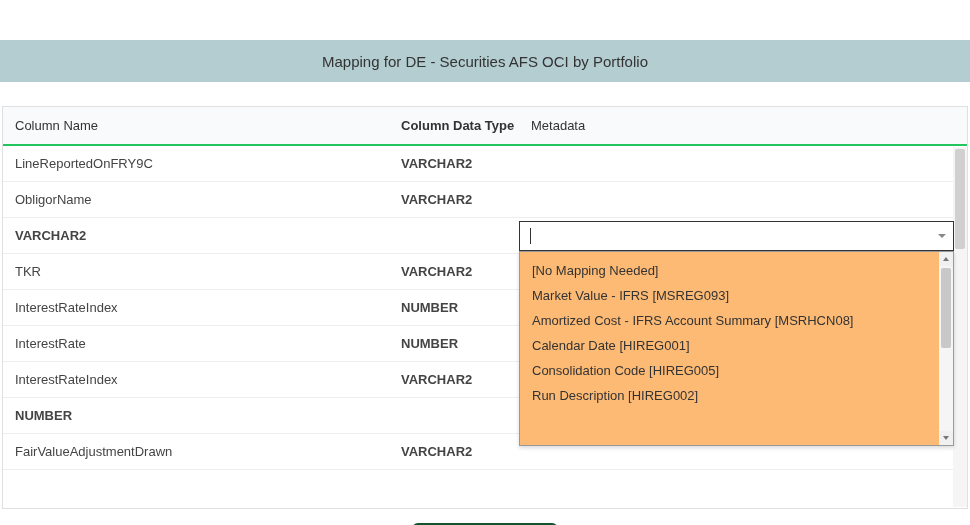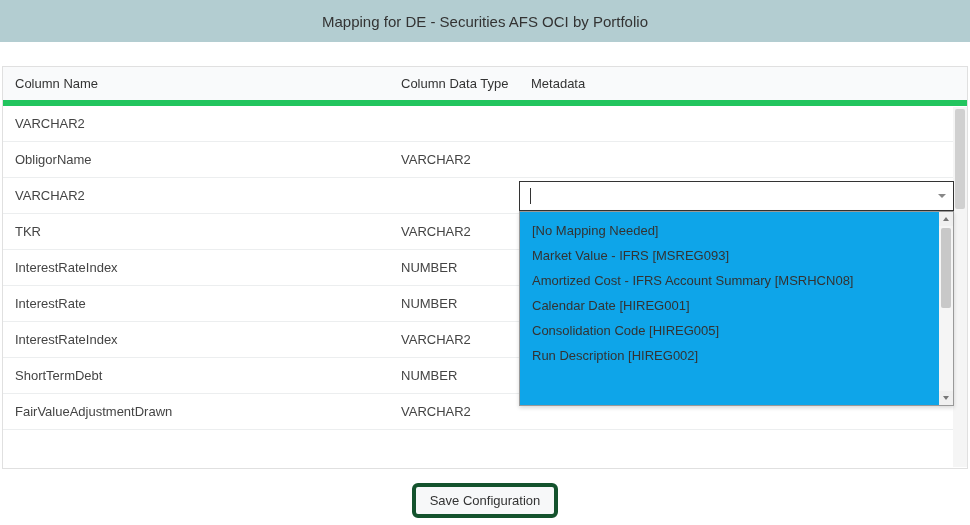--- a/index.html
+++ b/index.html
@@ -15,48 +15,49 @@
       width: 970px;
     }
     .title-bar {
       background: #b3cdd1;
       height: 42px;
       display: flex;
       align-items: center;
       justify-content: center;
       font-size: 15px;
       color: #333;
+      margin-top: 40px;
     }
     .spacer {
       height: 24px;
       background: #fff;
     }
     .table-container {
       position: relative;
       width: 966px;
       margin: 0 2px;
       border: 1px solid #e0e0e0;
       border-top: none;
     }
     .header-row {
       display: flex;
       height: 40px;
       background: #f9fafb;
       border-top: 1px solid #e0e0e0;
-      border-bottom: 6px solid #22c55e;
+      border-bottom: 2px solid #22c55e;
     }
     .header-cell {
       display: flex;
       align-items: center;
       padding-left: 12px;
       font-size: 13px;
       color: #333;
     }
     .col1 { width: 386px; }
-    .col2 { width: 130px; }
+    .col2 { width: 130px; font-weight: bold; }
     .col3 { flex: 1; }
     .data-area {
       position: relative;
       height: 362px;
     }
     .data-row {
       display: flex;
       height: 36px;
       border-bottom: 1px solid #eceeef;
       align-items: center;
@@ -125,21 +126,21 @@
       border-left: 4px solid transparent;
       border-right: 4px solid transparent;
       border-top: 4px solid #888;
     }
     .dropdown-panel {
       position: absolute;
       left: 516px;
       top: 105px;
       width: 435px;
       height: 195px;
-      background: #0ea5e9;
+      background: #fdba74;
       border: 1px solid #999;
       box-shadow: 0 2px 4px rgba(0,0,0,0.15);
       padding-left: 28px;
     }
     .dropdown-list {
       position: absolute;
       left: 0;
       top: 0;
       right: 14px;
       bottom: 0;
@@ -217,20 +218,21 @@
 
 <div class="table-container">
   <div class="header-row">
     <div class="header-cell col1">Column Name</div>
     <div class="header-cell col2">Column Data Type</div>
     <div class="header-cell col3">Metadata</div>
   </div>
 
   <div class="data-area">
     <div class="data-row">
+      <div class="data-cell col1">LineReportedOnFRY9C</div>
       <div class="data-cell col2">VARCHAR2</div>
       <div class="data-cell col3"></div>
     </div>
     <div class="data-row">
       <div class="data-cell col1">ObligorName</div>
       <div class="data-cell col2">VARCHAR2</div>
       <div class="data-cell col3"></div>
     </div>
     <div class="data-row">
       <div class="data-cell col2">VARCHAR2</div>
@@ -250,21 +252,20 @@
       <div class="data-cell col1">InterestRate</div>
       <div class="data-cell col2">NUMBER</div>
       <div class="data-cell col3"></div>
     </div>
     <div class="data-row">
       <div class="data-cell col1">InterestRateIndex</div>
       <div class="data-cell col2">VARCHAR2</div>
       <div class="data-cell col3"></div>
     </div>
     <div class="data-row">
-      <div class="data-cell col1">ShortTermDebt</div>
       <div class="data-cell col2">NUMBER</div>
       <div class="data-cell col3"></div>
     </div>
     <div class="data-row">
       <div class="data-cell col1">FairValueAdjustmentDrawn</div>
       <div class="data-cell col2">VARCHAR2</div>
       <div class="data-cell col3"></div>
     </div>
 
     <div class="scrollbar-v">

